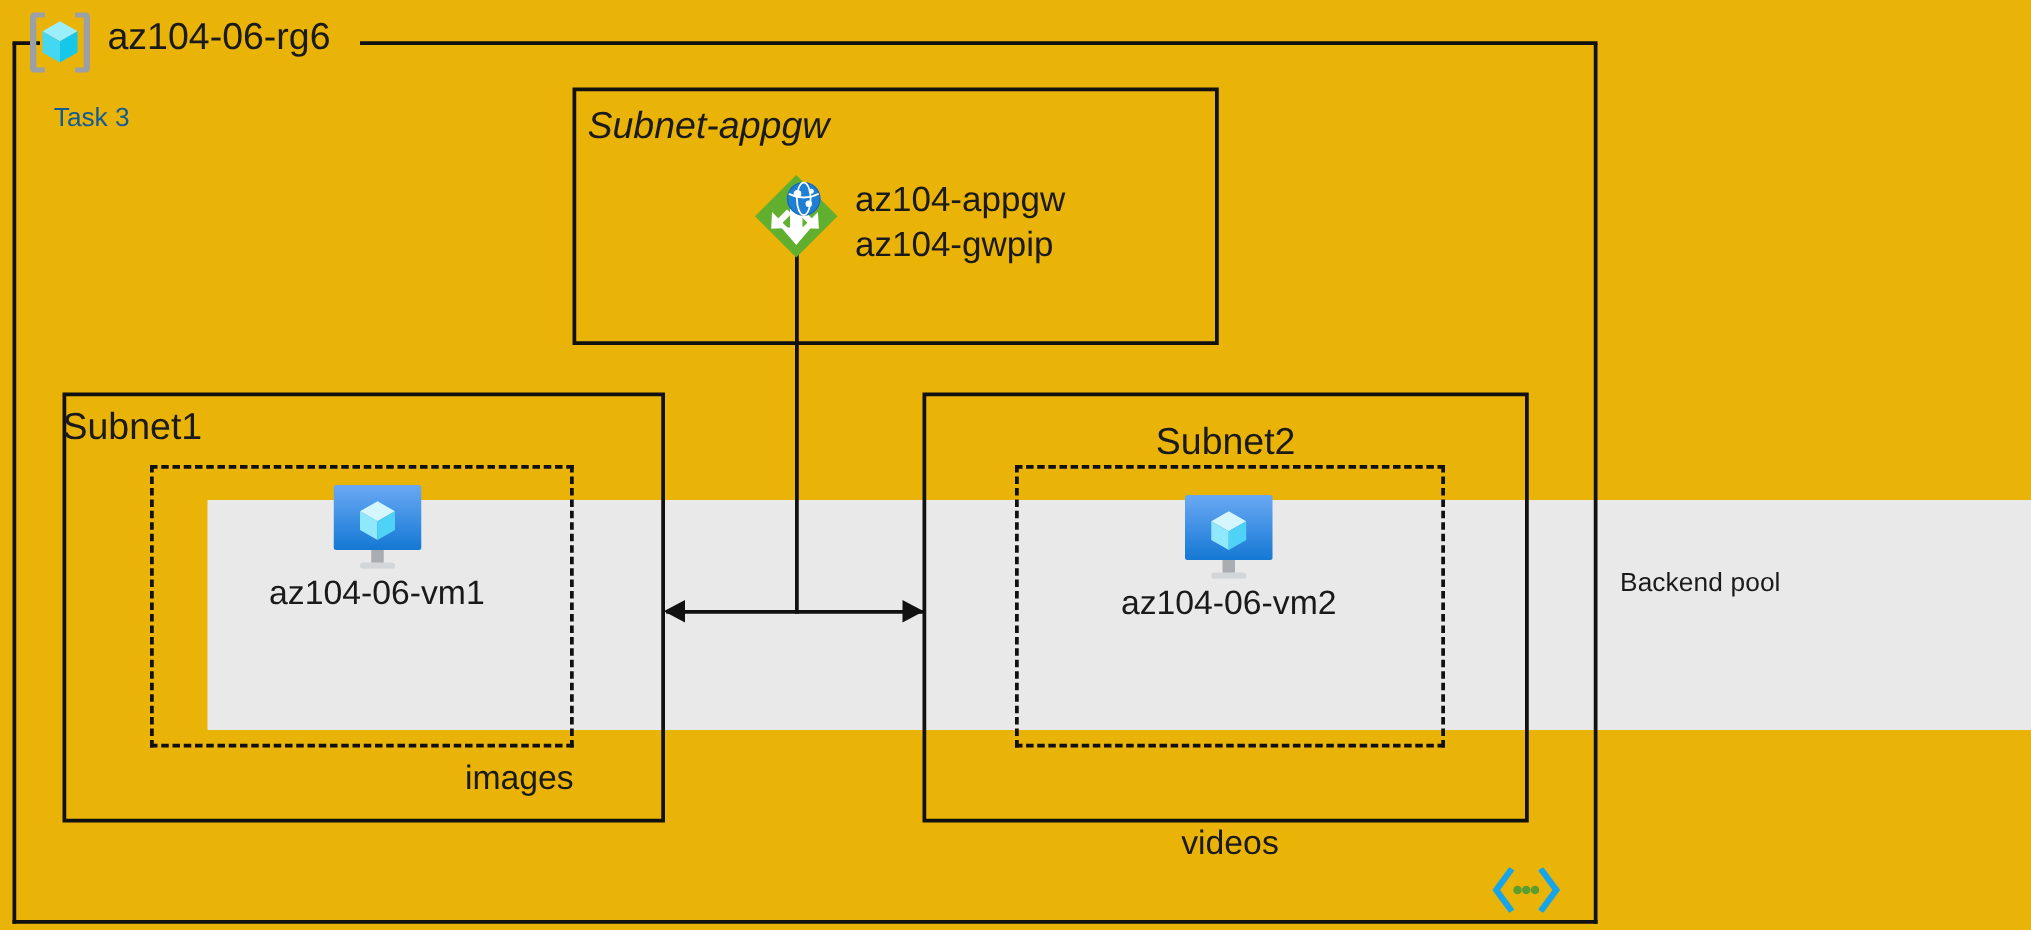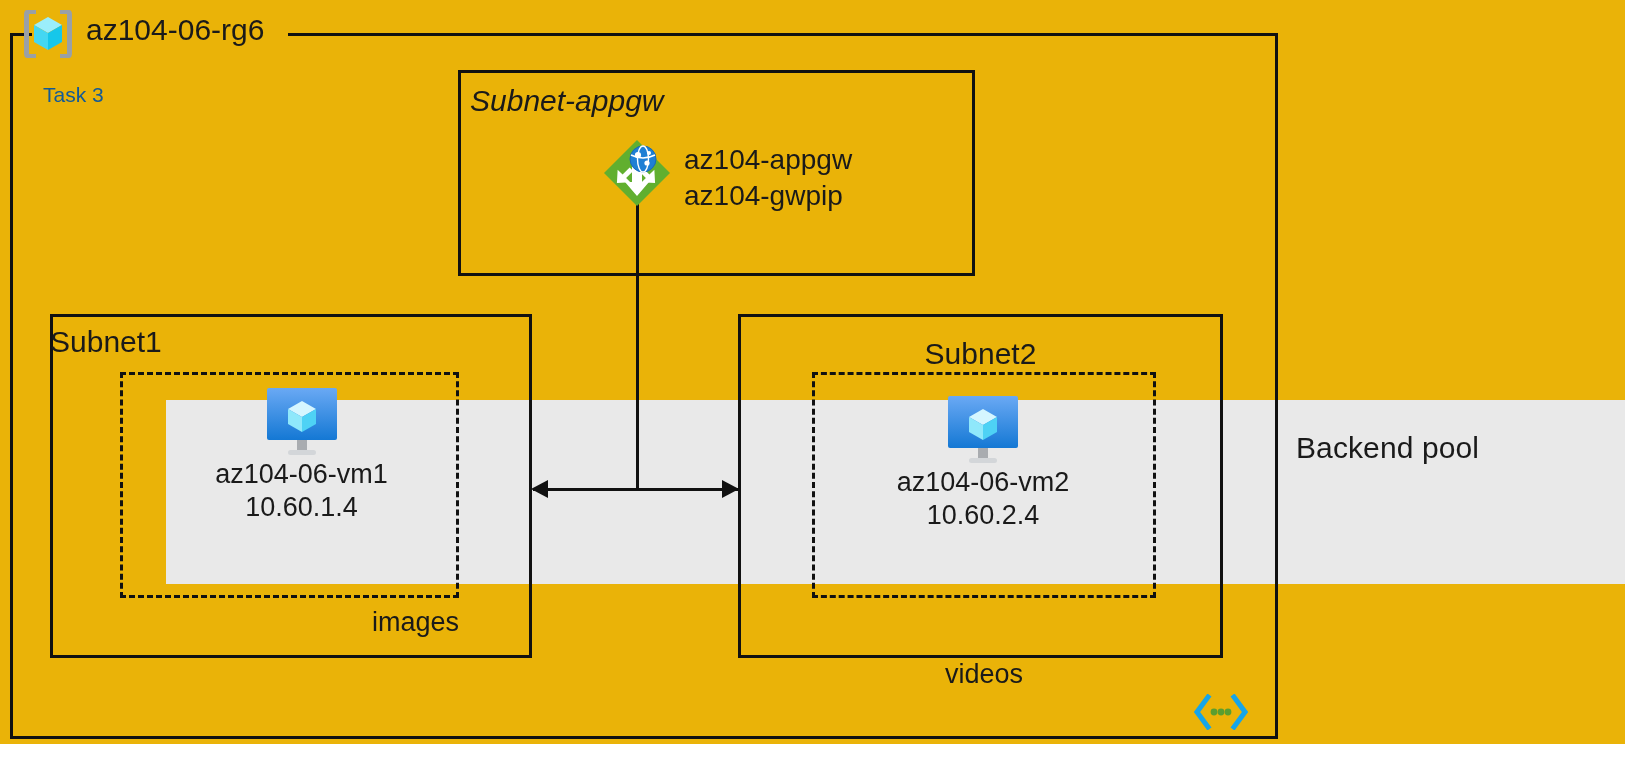--- a/index.html
+++ b/index.html
@@ -27,23 +27,23 @@
   .backend-band {
     left: 166px;
     top: 400px;
     width: 1459px;
     height: 184px;
     background: #e9e9e9;
     z-index: 1;
   }
   .backend-label {
     left: 1296px;
-    top: 431px;
+    top: 455px;
     width: 300px;
-    font-size: 30px;
+    font-size: 21px;
     color: #1a1a1a;
     letter-spacing: 0.1px;
     white-space: nowrap;
     z-index: 6;
   }
 
   
   .rg-frame {
     left: 10px;
     top: 35px;
@@ -299,21 +299,20 @@
           <rect x="4" y="4" width="70" height="52" rx="2" fill="url(#mon1)"></rect>
           <polygon points="39,17 53,25 39,33 25,25" fill="#d5f6ff"></polygon>
           <polygon points="25,25 39,33 39,48 25,40" fill="#8fe8fb"></polygon>
           <polygon points="53,25 39,33 39,48 53,40" fill="#4ed2f5"></polygon>
           <rect x="34" y="56" width="10" height="11" fill="#a9acb0"></rect>
           <rect x="25" y="66" width="28" height="5" rx="2.5" fill="#d3d6d9"></rect>
         </svg>
       </span>
     </div>
     <div class="vm-text">az104-06-vm1</div>
-    <div class="vm-text">10.60.1.4</div>
   </div>
 
   <div class="abs storage-caption cap-images">images</div>
 
   <div class="abs subnet-box subnet2-box"></div>
   <div class="abs subnet-title title-subnet2">Subnet2</div>
   <div class="abs dashed-box dashed2"></div>
 
   <div class="abs vm-group vm2">
     <div class="vm-icon-wrap">
@@ -328,21 +327,20 @@
           <rect x="4" y="4" width="70" height="52" rx="2" fill="url(#mon2)"></rect>
           <polygon points="39,17 53,25 39,33 25,25" fill="#d5f6ff"></polygon>
           <polygon points="25,25 39,33 39,48 25,40" fill="#8fe8fb"></polygon>
           <polygon points="53,25 39,33 39,48 53,40" fill="#4ed2f5"></polygon>
           <rect x="34" y="56" width="10" height="11" fill="#a9acb0"></rect>
           <rect x="25" y="66" width="28" height="5" rx="2.5" fill="#d3d6d9"></rect>
         </svg>
       </span>
     </div>
     <div class="vm-text">az104-06-vm2</div>
-    <div class="vm-text">10.60.2.4</div>
   </div>
 
   <div class="abs storage-caption cap-videos">videos</div>
 
   <div class="abs backend-label">Backend pool</div>
 
   <div class="abs vnet-icon">
     <svg viewBox="0 0 54 36" width="54" height="36" xmlns="http://www.w3.org/2000/svg">
       <path d="M14 3 L3 18 L14 33" fill="none" stroke="#16a5e8" stroke-width="5" stroke-linecap="square" stroke-linejoin="miter"></path>
       <path d="M40 3 L51 18 L40 33" fill="none" stroke="#16a5e8" stroke-width="5" stroke-linecap="square" stroke-linejoin="miter"></path>

